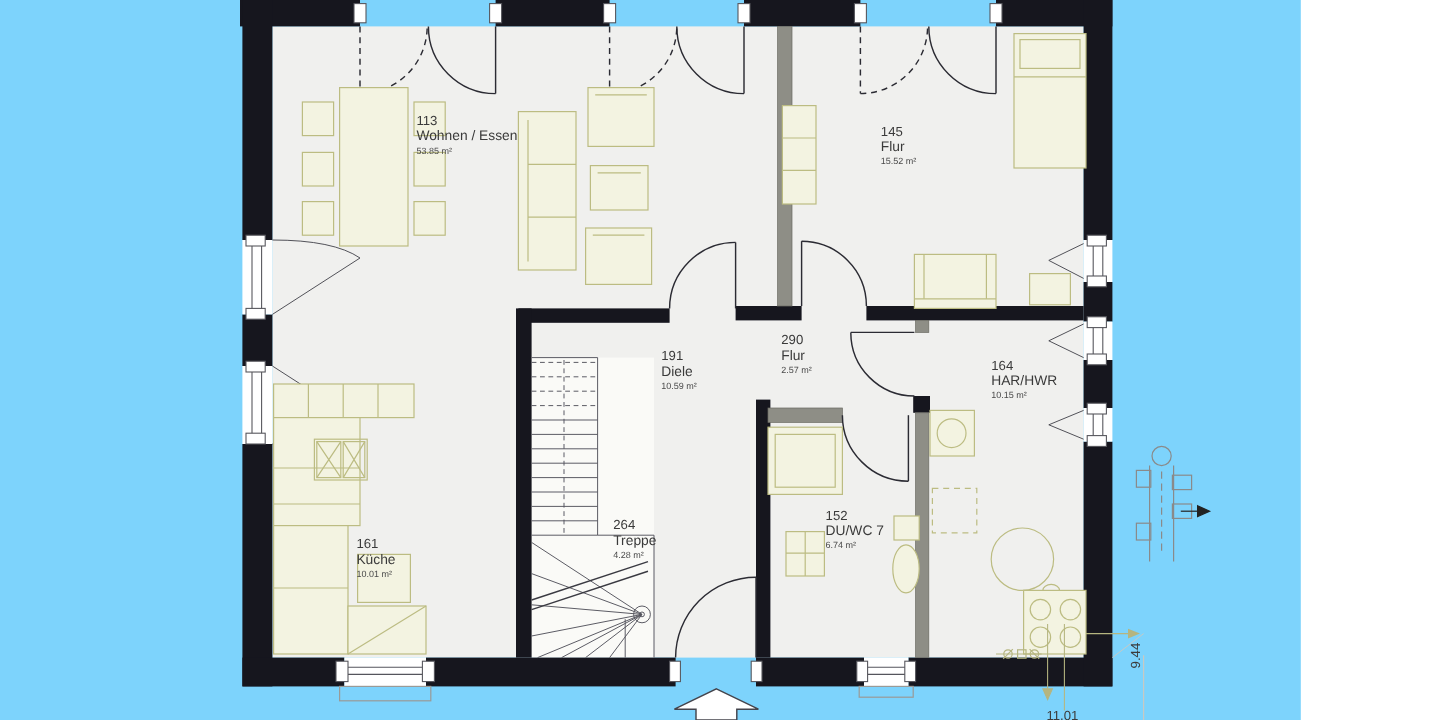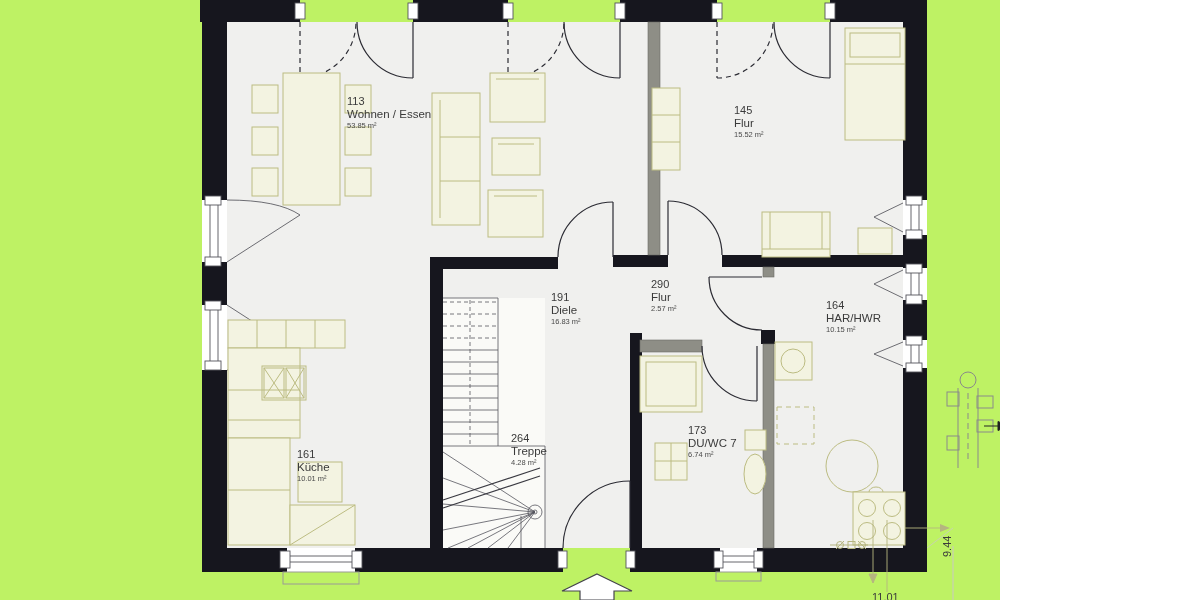--- a/index.html
+++ b/index.html
@@ -1,16 +1,16 @@
 <!DOCTYPE html>
 <html><head>
 <meta charset="utf-8">
 <style>
   html,body{margin:0;padding:0;background:#ffffff;}
-  .stage{position:relative;width:1000px;height:600px;overflow:hidden;background:#bef264;
+  .stage{position:relative;width:1084px;height:600px;overflow:hidden;background:#7dd3fc;
          font-family:"Liberation Sans",sans-serif;}
   .stage svg{position:absolute;left:0;top:0;}
   .room-label{position:absolute;color:#3a3a3a;line-height:1.15;pointer-events:none;white-space:nowrap;}
   .room-number{font-size:11px;}
   .room-name{font-size:11.5px;}
   .room-area{font-size:7.5px;color:#4a4a4a;margin-top:1px;}
   .dim{position:absolute;font-size:11px;color:#3c3c3c;}
   .dim-right{left:941px;top:557px;transform:rotate(-90deg);transform-origin:0 0;}
   .dim-bottom{left:872px;top:591px;}
 </style>
@@ -348,21 +348,21 @@
     <div class="room-area">53.85 m²</div>
   </div>
   <div class="room-label" style="left:734px;top:104px;">
     <div class="room-number">145</div>
     <div class="room-name">Flur</div>
     <div class="room-area">15.52 m²</div>
   </div>
   <div class="room-label" style="left:551px;top:291px;">
     <div class="room-number">191</div>
     <div class="room-name">Diele</div>
-    <div class="room-area">16.83 m²</div>
+    <div class="room-area">10.59 m²</div>
   </div>
   <div class="room-label" style="left:651px;top:278px;">
     <div class="room-number">290</div>
     <div class="room-name">Flur</div>
     <div class="room-area">2.57 m²</div>
   </div>
   <div class="room-label" style="left:826px;top:299px;">
     <div class="room-number">164</div>
     <div class="room-name">HAR/HWR</div>
     <div class="room-area">10.15 m²</div>
@@ -371,20 +371,20 @@
     <div class="room-number">161</div>
     <div class="room-name">Küche</div>
     <div class="room-area">10.01 m²</div>
   </div>
   <div class="room-label" style="left:511px;top:432px;">
     <div class="room-number">264</div>
     <div class="room-name">Treppe</div>
     <div class="room-area">4.28 m²</div>
   </div>
   <div class="room-label" style="left:688px;top:424px;">
-    <div class="room-number">173</div>
+    <div class="room-number">152</div>
     <div class="room-name">DU/WC 7</div>
     <div class="room-area">6.74 m²</div>
   </div>
 
   <div class="dim dim-right">9.44</div>
   <div class="dim dim-bottom">11.01</div>
 </div>
 
 </body></html>

